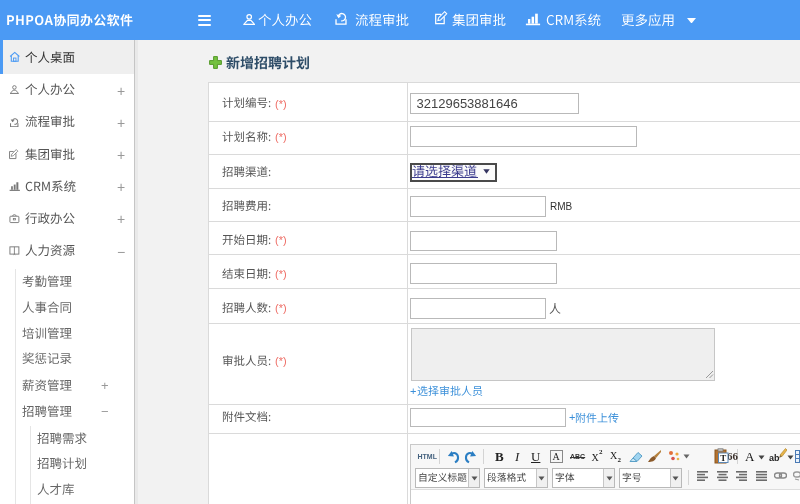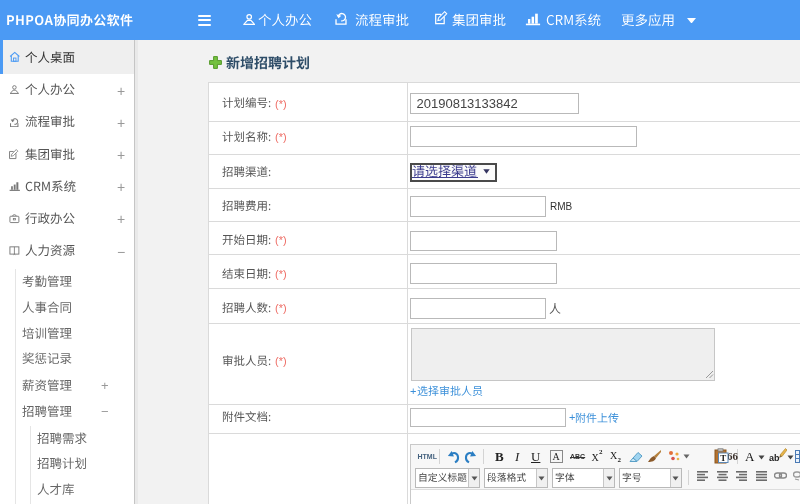--- a/index.html
+++ b/index.html
@@ -366,21 +366,21 @@
 <svg style="position:absolute;left:222px;top:421.4px;overflow:visible" width="1" height="1">
     <g fill="#555">
       <path transform="translate(0.0,0) scale(0.011500,-0.011500)" d="M574 414C611 342 656 245 676 184L738 214C717 275 672 368 632 440ZM802 828V610H553V540H802V16C802 0 796 -4 781 -5C766 -6 719 -6 665 -4C676 -25 686 -59 690 -78C764 -79 808 -76 836 -64C863 -51 874 -28 874 17V540H963V610H874V828ZM516 839C474 693 401 550 317 457C332 442 356 410 365 395C390 424 414 457 437 494V-75H505V617C536 682 563 751 585 821ZM83 797V-80H150V729H273C253 659 226 567 200 493C266 411 281 339 281 284C281 251 276 222 262 211C255 205 244 202 233 202C219 201 201 201 180 203C192 184 197 156 197 136C219 135 242 135 261 138C280 140 297 146 310 157C337 176 348 220 348 276C348 340 333 415 266 501C297 584 332 687 358 772L310 801L298 797Z"></path>
       <path transform="translate(11.5,0) scale(0.011500,-0.011500)" d="M317 341V268H604V-80H679V268H953V341H679V562H909V635H679V828H604V635H470C483 680 494 728 504 775L432 790C409 659 367 530 309 447C327 438 359 420 373 409C400 451 425 504 446 562H604V341ZM268 836C214 685 126 535 32 437C45 420 67 381 75 363C107 397 137 437 167 480V-78H239V597C277 667 311 741 339 815Z"></path>
       <path transform="translate(23.0,0) scale(0.011500,-0.011500)" d="M423 823C453 774 485 707 497 666L580 693C566 734 531 799 501 847ZM50 664V590H206C265 438 344 307 447 200C337 108 202 40 36 -7C51 -25 75 -60 83 -78C250 -24 389 48 502 146C615 46 751 -28 915 -73C928 -52 950 -20 967 -4C807 36 671 107 560 201C661 304 738 432 796 590H954V664ZM504 253C410 348 336 462 284 590H711C661 455 592 344 504 253Z"></path>
       <path transform="translate(34.5,0) scale(0.011500,-0.011500)" d="M851 776C830 702 788 597 753 534L813 515C848 575 891 673 925 755ZM397 751C430 679 469 582 486 521L551 547C533 608 493 701 458 774ZM193 840V626H47V555H181C151 418 88 260 26 175C38 158 56 128 65 108C113 175 159 287 193 401V-79H264V424C295 374 332 312 347 279L393 337C375 365 291 482 264 516V555H390V626H264V840ZM369 63V-9H842V-71H916V471H694V837H621V471H392V398H842V269H404V201H842V63Z"></path>
       <path transform="translate(46.0,0) scale(0.011500,-0.011500)" d="M139 390C175 390 205 418 205 460C205 501 175 530 139 530C102 530 73 501 73 460C73 418 102 390 139 390ZM139 -13C175 -13 205 15 205 56C205 98 175 126 139 126C102 126 73 98 73 56C73 15 102 -13 139 -13Z"></path>
     </g>
   </svg>
 <div style="position:absolute;left:410px;top:93px;width:168.5px;height:21px;border:1px solid #b9b9b9;background:#fff;box-sizing:border-box"></div>
-<div style="position:absolute;left:416.5px;top:96.7px;font:400 13px 'Liberation Sans',sans-serif;color:#444;line-height:13px;white-space:pre;">20190813133842</div>
+<div style="position:absolute;left:416.5px;top:96.7px;font:400 13px 'Liberation Sans',sans-serif;color:#444;line-height:13px;white-space:pre;">32129653881646</div>
 <div style="position:absolute;left:410px;top:126.3px;width:227px;height:21px;border:1px solid #b9b9b9;background:#fff;box-sizing:border-box"></div>
 <div style="position:absolute;left:410px;top:196px;width:136px;height:20.5px;border:1px solid #b9b9b9;background:#fff;box-sizing:border-box"></div>
 <div style="position:absolute;left:550px;top:201.7px;font:400 10px 'Liberation Sans',sans-serif;color:#333;line-height:10px;white-space:pre;">RMB</div>
 <div style="position:absolute;left:410px;top:230.5px;width:146.5px;height:20.5px;border:1px solid #b9b9b9;background:#fff;box-sizing:border-box"></div>
 <div style="position:absolute;left:410px;top:263.3px;width:146.5px;height:20.5px;border:1px solid #b9b9b9;background:#fff;box-sizing:border-box"></div>
 <div style="position:absolute;left:410px;top:298px;width:135.5px;height:20.5px;border:1px solid #b9b9b9;background:#fff;box-sizing:border-box"></div>
 <svg style="position:absolute;left:549px;top:312.8px;overflow:visible" width="1" height="1">
     <g fill="#555">
       <path transform="translate(0.0,0) scale(0.012000,-0.012000)" d="M457 837C454 683 460 194 43 -17C66 -33 90 -57 104 -76C349 55 455 279 502 480C551 293 659 46 910 -72C922 -51 944 -25 965 -9C611 150 549 569 534 689C539 749 540 800 541 837Z"></path>
     </g>

